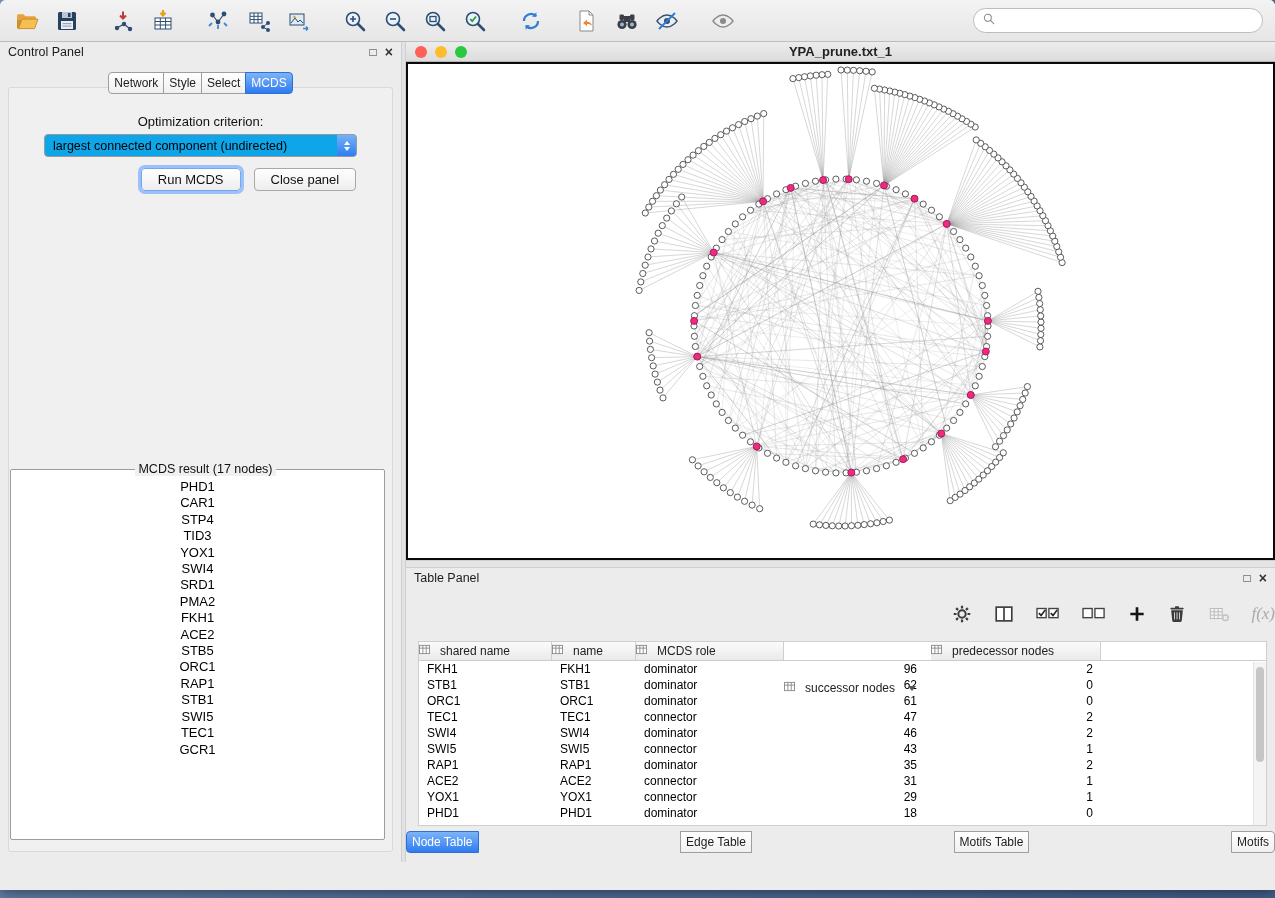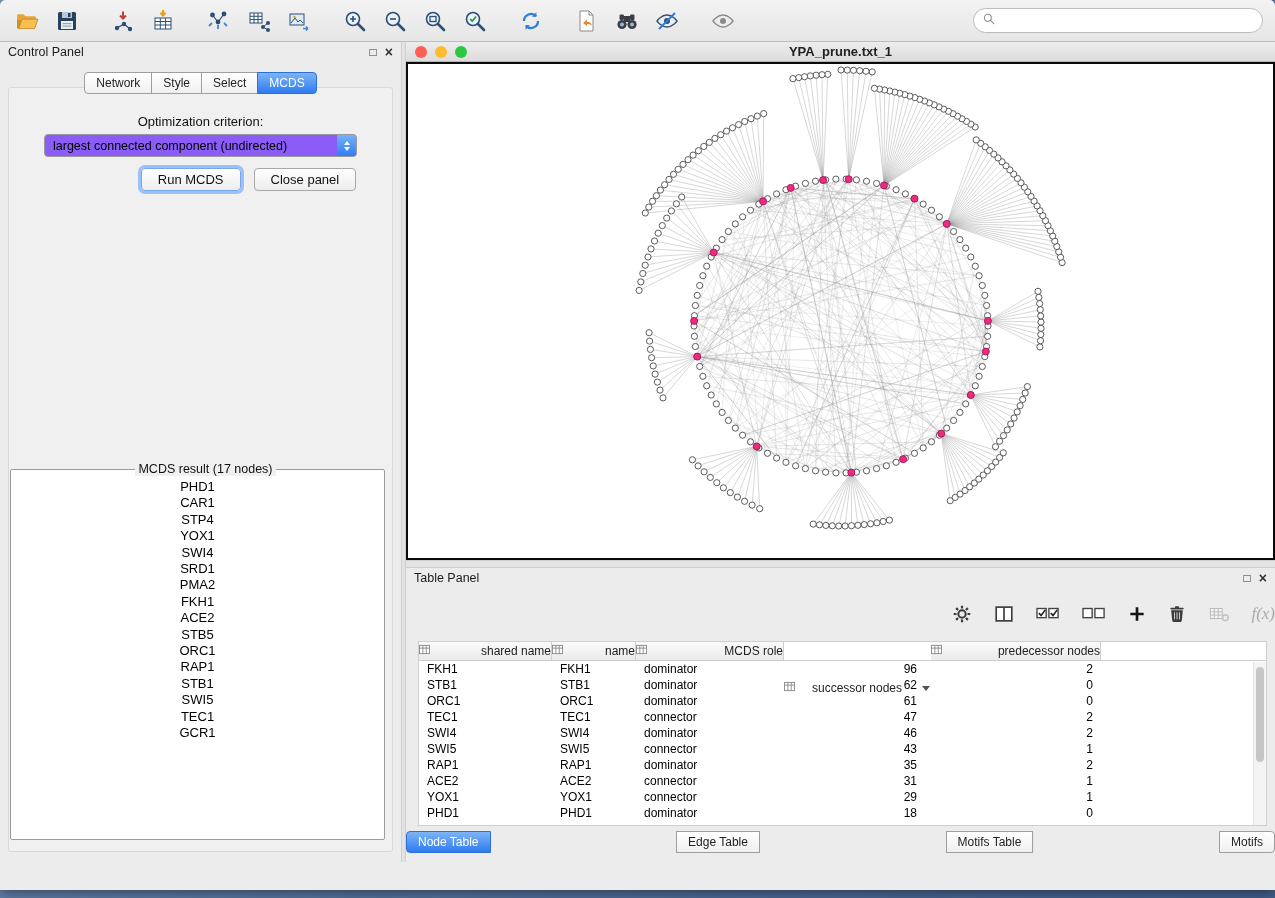--- a/index.html
+++ b/index.html
@@ -42,30 +42,30 @@
   
   .control-panel { position:absolute; left:0; top:0; width:401px; height:100%; background:#ececec; }
   .panel-header { height:20px; display:flex; align-items:center; padding:0 8px; font-size:12.5px; color:#1c1c1c; }
   .panel-header .ph-icons { margin-left:auto; display:flex; gap:8px; align-items:center; }
   .ph-btn { border:none; background:none; font-size:12px; color:#333; cursor:pointer; line-height:1; padding:0; }
   .ph-btn.close { font-weight:bold; font-size:14px; }
   .tab-well { position:absolute; left:8px; right:8px; top:45px; bottom:10px; background:#f0f0f0; border:1px solid #d9d9d9; border-radius:3px; }
   .seg { display:flex; }
   .seg .seg-btn {
     font:12px "Liberation Sans",sans-serif; background:linear-gradient(#ffffff,#f0f0f0);
-    border:1px solid #9e9e9e; margin-left:-1px; padding:3px 11px; color:#222; cursor:pointer;
+    border:1px solid #9e9e9e; margin-left:-1px; padding:3px 5px; color:#222; cursor:pointer;
   }
   .seg .seg-btn:first-child { border-radius:4px 0 0 4px; margin-left:0; }
   .seg .seg-btn:last-child { border-radius:0 4px 4px 0; }
   .seg .seg-btn.active { background:linear-gradient(#7db4f7,#2e7bf0); border-color:#2e6fd4; color:#fff; }
   .ctrl-tabs { position:absolute; top:30px; left:0; width:100%; display:flex; justify-content:center; z-index:2; }
   .opt-label { position:absolute; top:72px; width:100%; text-align:center; font-size:13px; color:#111; }
   .dropdown {
     position:absolute; top:92px; left:44px; width:313px; height:23px;
-    background:#8b5cf6; border:1px solid #9a9a9a; border-radius:4px;
+    background:#0ea5e9; border:1px solid #9a9a9a; border-radius:4px;
     display:flex; align-items:center; font-size:12.5px; padding-left:8px; cursor:pointer;gap:21px;
   }
   .dropdown .dd-stepper {
     margin-left:auto; width:19px; height:21px; border-radius:0 3px 3px 0;
     background:linear-gradient(#74b1f8,#2f7df2);
     display:flex; flex-direction:column; align-items:center; justify-content:center; gap:2px;
   }
   .tri-up { width:0;height:0;border-left:3.5px solid transparent;border-right:3.5px solid transparent;border-bottom:4.5px solid #fff; }
   .tri-down { width:0;height:0;border-left:3.5px solid transparent;border-right:3.5px solid transparent;border-top:4.5px solid #fff; }
   .btn-row { position:absolute; top:126px; width:100%; display:flex; justify-content:center; gap:13px;margin-left:48px; }
@@ -104,21 +104,21 @@
   .table-panel { position:absolute; top:526px; left:0; right:0; bottom:0; background:#ececec; }
   .tp-toolbar { position:absolute; top:20px; left:0; right:0; height:52px; display:flex; align-items:center; padding-left:16px; gap:20px;justify-content:flex-end; }
   .tp-btn { border:none; background:transparent; cursor:pointer; display:flex; align-items:center; justify-content:center; height:30px; }
   .tp-btn svg { display:block; }
   .tp-btn .fx { font:italic 17px "Liberation Serif",serif; color:#aaa; }
   .tp-btn.disabled { cursor:default; }
   .table-wrap { position:absolute; left:12px; right:8px; top:73px; bottom:36px; background:#fff; border:1px solid #cfcfcf; overflow:hidden; }
   .thead { display:flex; height:19px; border-bottom:1px solid #cdcdcd; }
   .th {
     background:linear-gradient(#fbfbfb,#eaeaea); border-right:1px solid #cfcfcf;
-    display:flex; align-items:center; justify-content:space-between; gap:10px;
+    display:flex; align-items:center; justify-content:flex-start; gap:10px;
     font-size:12px; color:#222; flex:none; position:relative;
   }
   .th .chev { width:0;height:0;border-left:4px solid transparent;border-right:4px solid transparent;border-top:5px solid #555; margin-left:3px; }
   .trow { display:flex; height:16px; align-items:center; }
   .td { flex:none; font-size:12px; color:#000; padding:0 8px; white-space:nowrap; overflow:hidden; }
   .td.num { text-align:right; }
   .vscroll { position:absolute; right:0; top:20px; bottom:0; width:13px; background:#f4f4f4; border-left:1px solid #e2e2e2; }
   .vscroll .thumb { position:absolute; top:5px; height:95px; left:2px; right:2px; background:#c6c6c6; border-radius:6px; }
   .tp-tabs { position:absolute; bottom:9px; left:0; width:100%; display:flex; justify-content:space-between; }
 
@@ -352,20 +352,21 @@
       <div class="btn-row">
         <button class="mac-btn focused">Run MCDS</button>
         <button class="mac-btn">Close panel</button>
       </div>
       <fieldset class="mcds">
         <legend>MCDS result (17 nodes)</legend>
         <div class="mcds-list" id="mcds-list">
             <div>PHD1</div>
             <div>CAR1</div>
             <div>STP4</div>
+            <div>TID3</div>
             <div>YOX1</div>
             <div>SWI4</div>
             <div>SRD1</div>
             <div>PMA2</div>
             <div>FKH1</div>
             <div>ACE2</div>
             <div>STB5</div>
             <div>ORC1</div>
             <div>RAP1</div>
             <div>STB1</div>

